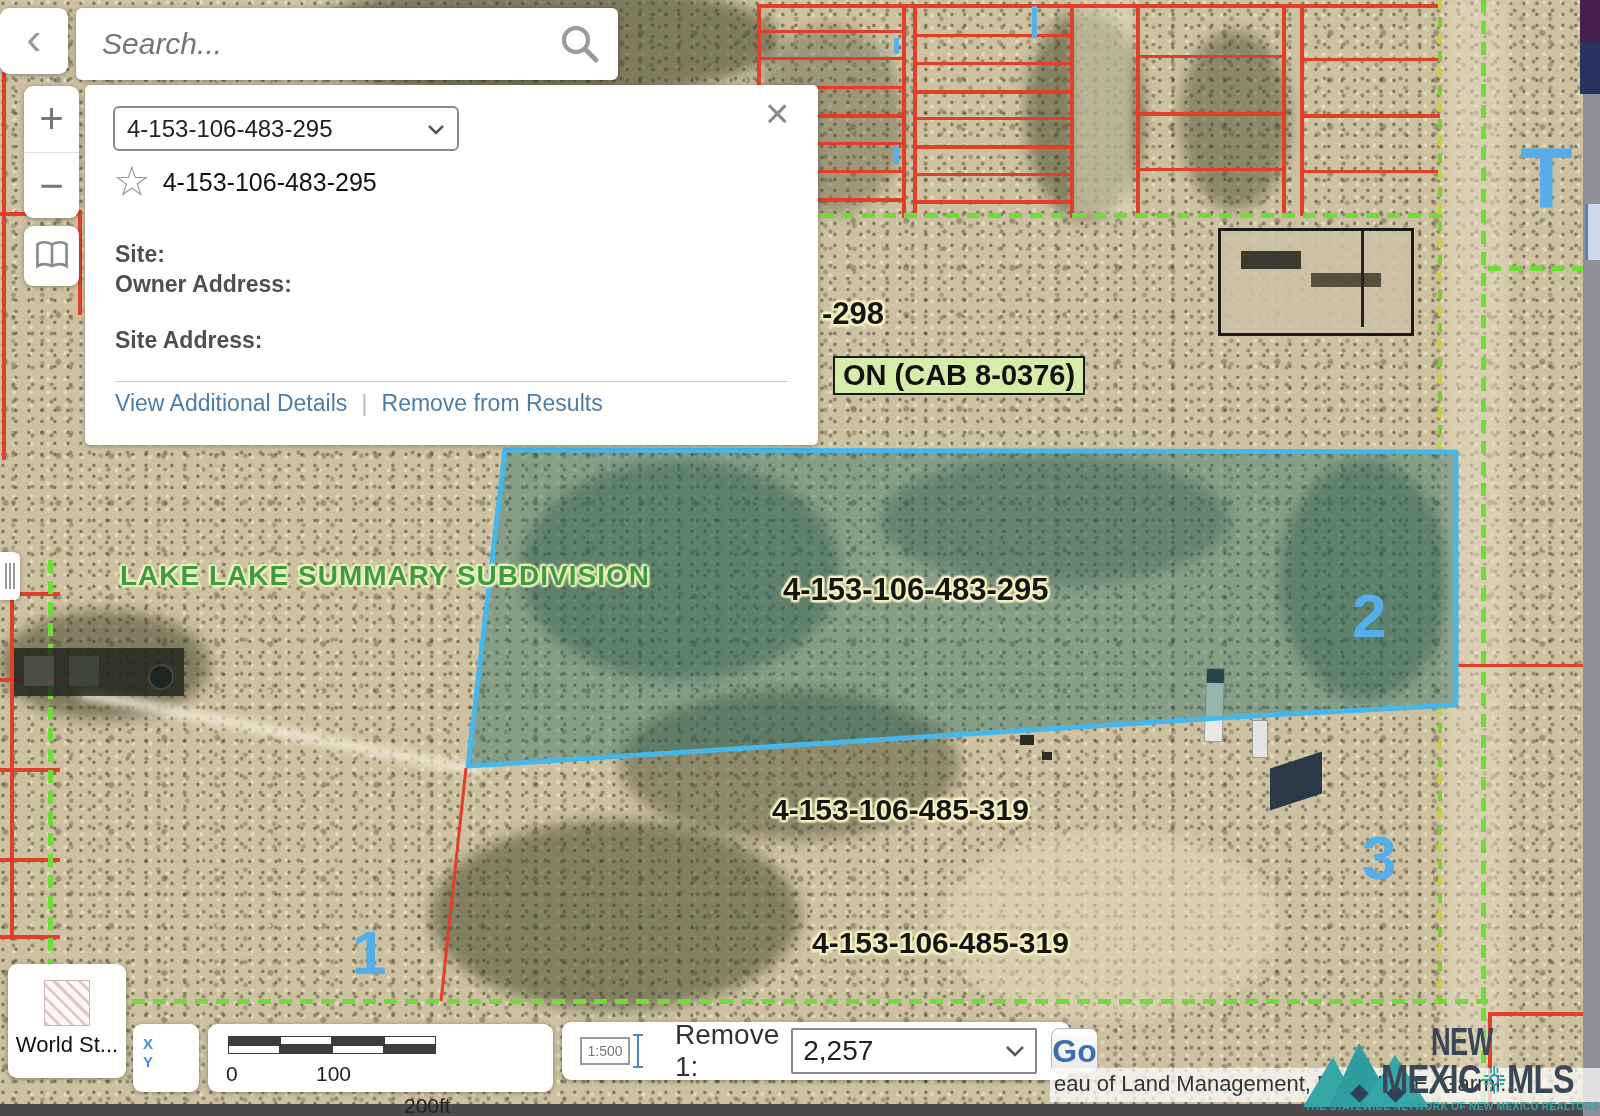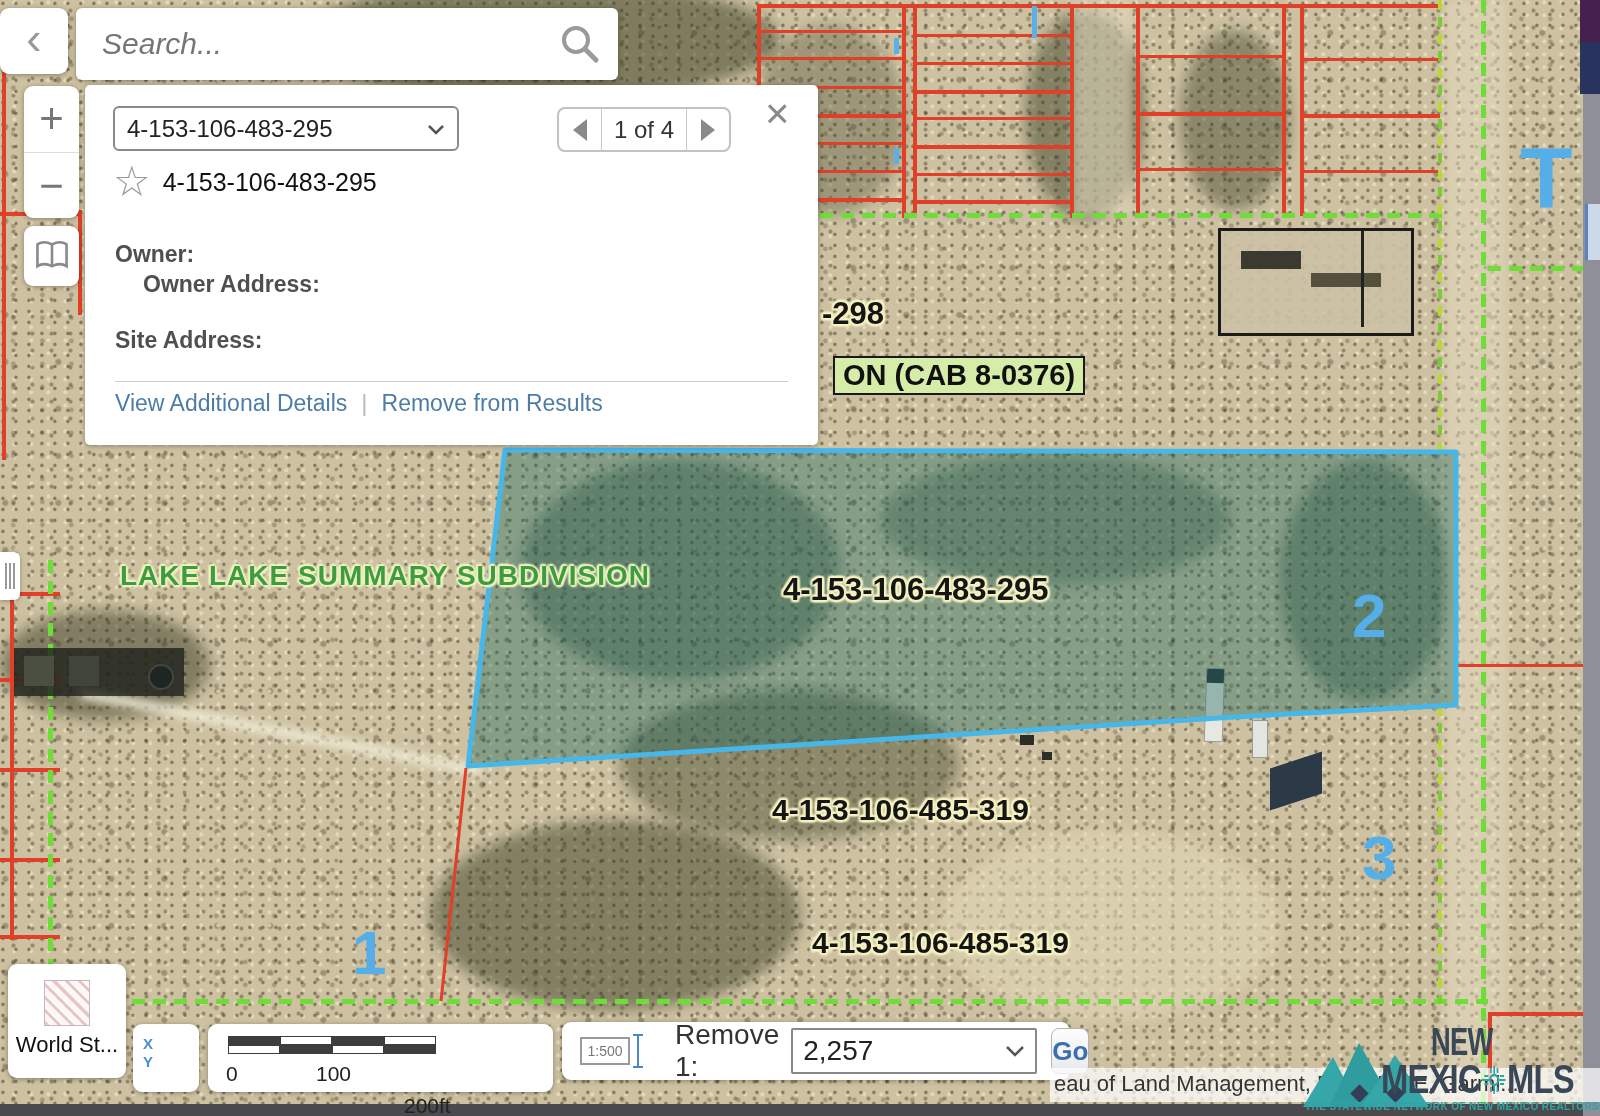--- a/index.html
+++ b/index.html
@@ -41,21 +41,21 @@
   .pager>div{display:flex;align-items:center;justify-content:center;}
   .tri-l{width:0;height:0;border:11px solid transparent;border-right:14px solid #8a8a8a;border-left:none;}
   .tri-r{width:0;height:0;border:11px solid transparent;border-left:14px solid #8a8a8a;border-right:none;}
   .fieldlbl{position:absolute;font-weight:bold;font-size:23px;color:#4f4f4f;}
   .link{font-size:23px;color:#4d7da6;cursor:pointer;}
   .cells{display:flex;}
   .cells div{width:52px;height:9px;}
   .cdark{background:#3d3d3d;} .clight{background:#fff;border:1px solid #3d3d3d;box-sizing:border-box;}
   .sblab{position:absolute;font-size:21px;color:#222;}
   .gobtn{display:flex;align-items:center;justify-content:center;width:58px;height:44px;border:1px solid #b5b5b5;
-    border-radius:8px;background:linear-gradient(#fdfdfd,#e9e9e9);color:#3a6fb0;font-weight:bold;font-size:26px;cursor:pointer;}
+    border-radius:8px;background:linear-gradient(#fdfdfd,#e9e9e9);color:#3a6fb0;font-weight:bold;font-size:32px;cursor:pointer;}
   input{font-family:"Liberation Sans","DejaVu Sans",sans-serif;}
 </style>
 </head>
 <body>
 
 <div id="app">
 
   <div id="map">
 
     <div class="patch" style="left:300px;top:-20px;width:480px;height:120px;background:rgba(62,66,40,.55);"></div>
@@ -184,36 +184,27 @@
     </span>
   </div>
 
   <div id="panel" class="card" style="left:85px;top:85px;width:733px;height:360px;">
     <div class="selectbox" style="left:28px;top:21px;width:318px;height:41px;">
       <span>4-153-106-483-295</span>
       <svg width="18" height="12" viewBox="0 0 18 12">
           <polyline points="2,3 9,10 16,3" fill="none" stroke="#555" stroke-width="2.5"></polyline>
         </svg>
     </div>
-    <div class="pager" style="left:472px;top:22px;width:170px;height:41px;">
-      <div style="width:42px;border-right:1px solid #c9c9c9;">
-          <span class="tri-l"></span>
-        </div>
-      <div style="flex:1;font-size:24px;color:#333;">1 of 4</div>
-      <div style="width:42px;border-left:1px solid #c9c9c9;">
-          <span class="tri-r"></span>
-        </div>
-    </div>
     <div class="abs" style="left:680px;top:8px;font-size:42px;color:#8a8a8a;line-height:1;">×</div>
     <div class="abs" style="left:28px;top:76px;display:flex;align-items:center;">
       <span style="font-size:42px;color:#999;line-height:1;">☆</span>
       <span style="font-size:25px;color:#111;margin-left:12px;">4-153-106-483-295</span>
     </div>
-    <div class="fieldlbl" style="left:30px;top:156px;">Owner:</div>
-    <div class="fieldlbl" style="left:30px;top:186px;margin-left:28px;">Owner Address:</div>
+    <div class="fieldlbl" style="left:30px;top:156px;">Site:</div>
+    <div class="fieldlbl" style="left:30px;top:186px;">Owner Address:</div>
     <div class="fieldlbl" style="left:30px;top:242px;">Site Address:</div>
     <div class="abs" style="left:30px;top:296px;width:673px;height:1px;background:#ccc;"></div>
     <div class="abs" style="left:30px;top:304px;display:flex;align-items:center;">
       <span class="link">View Additional Details</span>
       <span style="color:#bbb;font-size:24px;margin:0 14px;">|</span>
       <span class="link">Remove from Results</span>
     </div>
   </div>
 
   <div class="card" style="left:24px;top:86px;width:55px;height:132px;">

